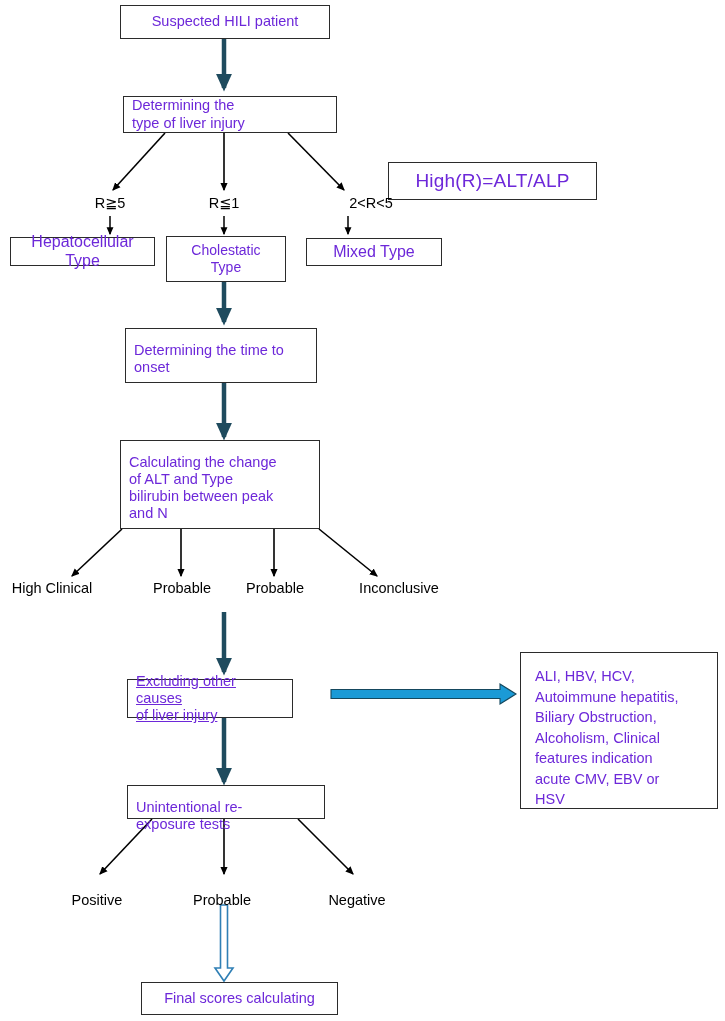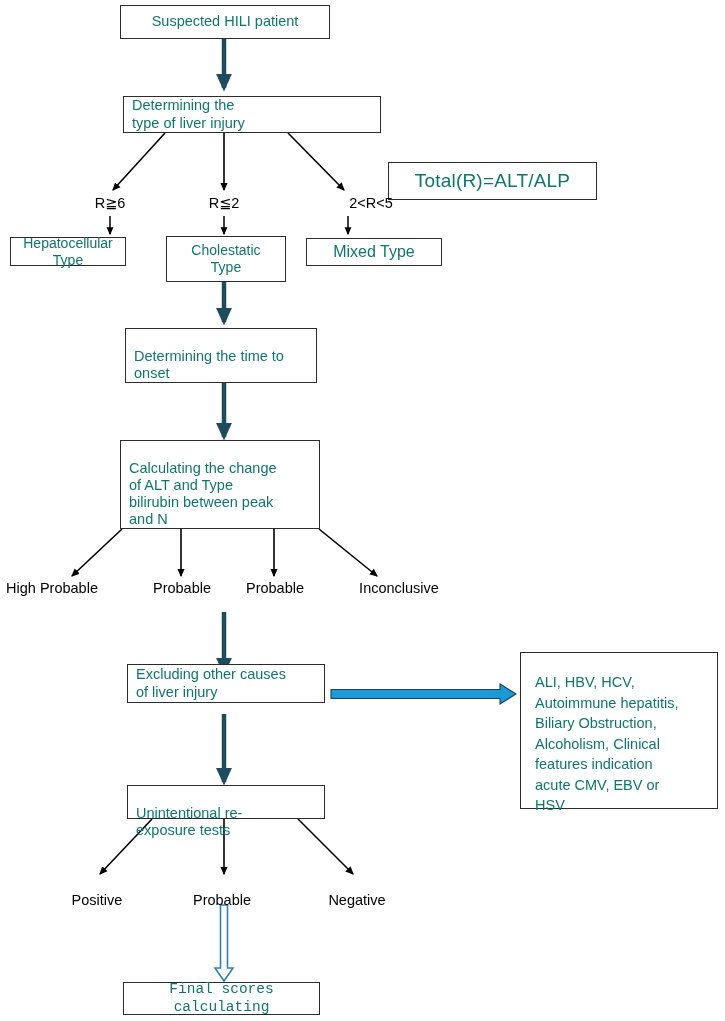--- a/index.html
+++ b/index.html
@@ -21,36 +21,36 @@
   }
   .node {
     position: absolute;
     box-sizing: border-box;
     border: 1.5px solid #2b2b2b;
     background: #ffffff;
     display: flex;
     align-items: center;
     padding: 3px 8px;
     line-height: 1.18;
-    color: #0f766e;
+    color: #6d28d9;
     font-size: 14.5px;
     white-space: pre-line;
     z-index: 3;
   }
   .node.center {
     justify-content: center;
     text-align: center;
   }
   .node.left {
     justify-content: flex-start;
     text-align: left;
   }
   .node.top-align {
     align-items: flex-start;
-    padding-top: 19px;
+    padding-top: 13px;
   }
   .label {
     position: absolute;
     font-size: 14.5px;
     color: #000;
     white-space: nowrap;
     z-index: 3;
   }
   .label.ctr {
     transform: translateX(-50%);
@@ -145,40 +145,40 @@
 
     <g>
       <path d="M 220.5 905 L 227.5 905 L 227.5 968 L 233 968 L 224 981 L 215 968 L 220.5 968 z" fill="#ffffff" stroke="#2f7fb5" stroke-width="1.6" stroke-linejoin="miter"></path>
     </g>
   </svg>
 
   <div class="node center" style="left:120px; top:5px; width:210px; height:34px;">
     <span>Suspected HILI patient</span>
   </div>
 
-  <div class="node left" style="left:123px; top:96px; width:258px; height:37px;">
+  <div class="node left" style="left:123px; top:96px; width:214px; height:37px;">
     <span>Determining the
 type of liver injury</span>
   </div>
 
   <div class="node center ratio-box" style="left:388px; top:162px; width:209px; height:38px;">
-    <span>Total(R)=ALT/ALP</span>
+    <span>High(R)=ALT/ALP</span>
   </div>
 
   <div class="label ctr" style="left:110px; top:195px;">
-    <span>R≧6</span>
+    <span>R≧5</span>
   </div>
   <div class="label ctr" style="left:224px; top:195px;">
-    <span>R≦2</span>
+    <span>R≦1</span>
   </div>
   <div class="label ctr" style="left:371px; top:195px;">
     <span>2&lt;R&lt;5</span>
   </div>
 
-  <div class="node center" style="left:10px; top:237px; width:116px; height:29px; font-size:14px;">
+  <div class="node center" style="left:10px; top:237px; width:145px; height:29px; font-size:16px;">
     <span>Hepatocellular Type</span>
   </div>
 
   <div class="node center" style="left:166px; top:236px; width:120px; height:46px; font-size:14px;">
     <span>Cholestatic Type</span>
   </div>
 
   <div class="node center" style="left:306px; top:238px; width:136px; height:28px; font-size:16px;">
     <span>Mixed  Type</span>
   </div>
@@ -189,33 +189,33 @@
   </div>
 
   <div class="node left top-align" style="left:120px; top:440px; width:200px; height:89px;">
     <span>Calculating the change
 of ALT and Type
 bilirubin between peak
 and N</span>
   </div>
 
   <div class="label ctr" style="left:52px; top:580px;">
-    <span>High Probable</span>
+    <span>High Clinical</span>
   </div>
   <div class="label ctr" style="left:182px; top:580px;">
     <span>Probable</span>
   </div>
   <div class="label ctr" style="left:275px; top:580px;">
     <span>Probable</span>
   </div>
   <div class="label ctr" style="left:399px; top:580px;">
     <span>Inconclusive</span>
   </div>
 
-  <div class="node left" style="left:127px; top:664px; width:198px; height:39px;">
+  <div class="node left" style="left:127px; top:679px; width:166px; height:39px;text-decoration:underline;">
     <span>Excluding other causes
 of liver injury</span>
   </div>
 
   <div class="node left top-align causes-box" style="left:520px; top:652px; width:198px; height:157px; padding-left:14px; ">
     <span>ALI, HBV, HCV,
 Autoimmune hepatitis,
 Biliary Obstruction,
 Alcoholism, Clinical
 features indication
@@ -231,17 +231,17 @@
   <div class="label ctr" style="left:97px; top:892px;">
     <span>Positive</span>
   </div>
   <div class="label ctr" style="left:222px; top:892px;">
     <span>Probable</span>
   </div>
   <div class="label ctr" style="left:357px; top:892px;">
     <span>Negative</span>
   </div>
 
-  <div class="node center" style="left:123px; top:982px; width:197px; height:33px;font-family:Liberation Mono, monospace;">
+  <div class="node center" style="left:141px; top:982px; width:197px; height:33px;">
     <span>Final scores calculating</span>
   </div>
 
 </div>
 
 </body></html>

